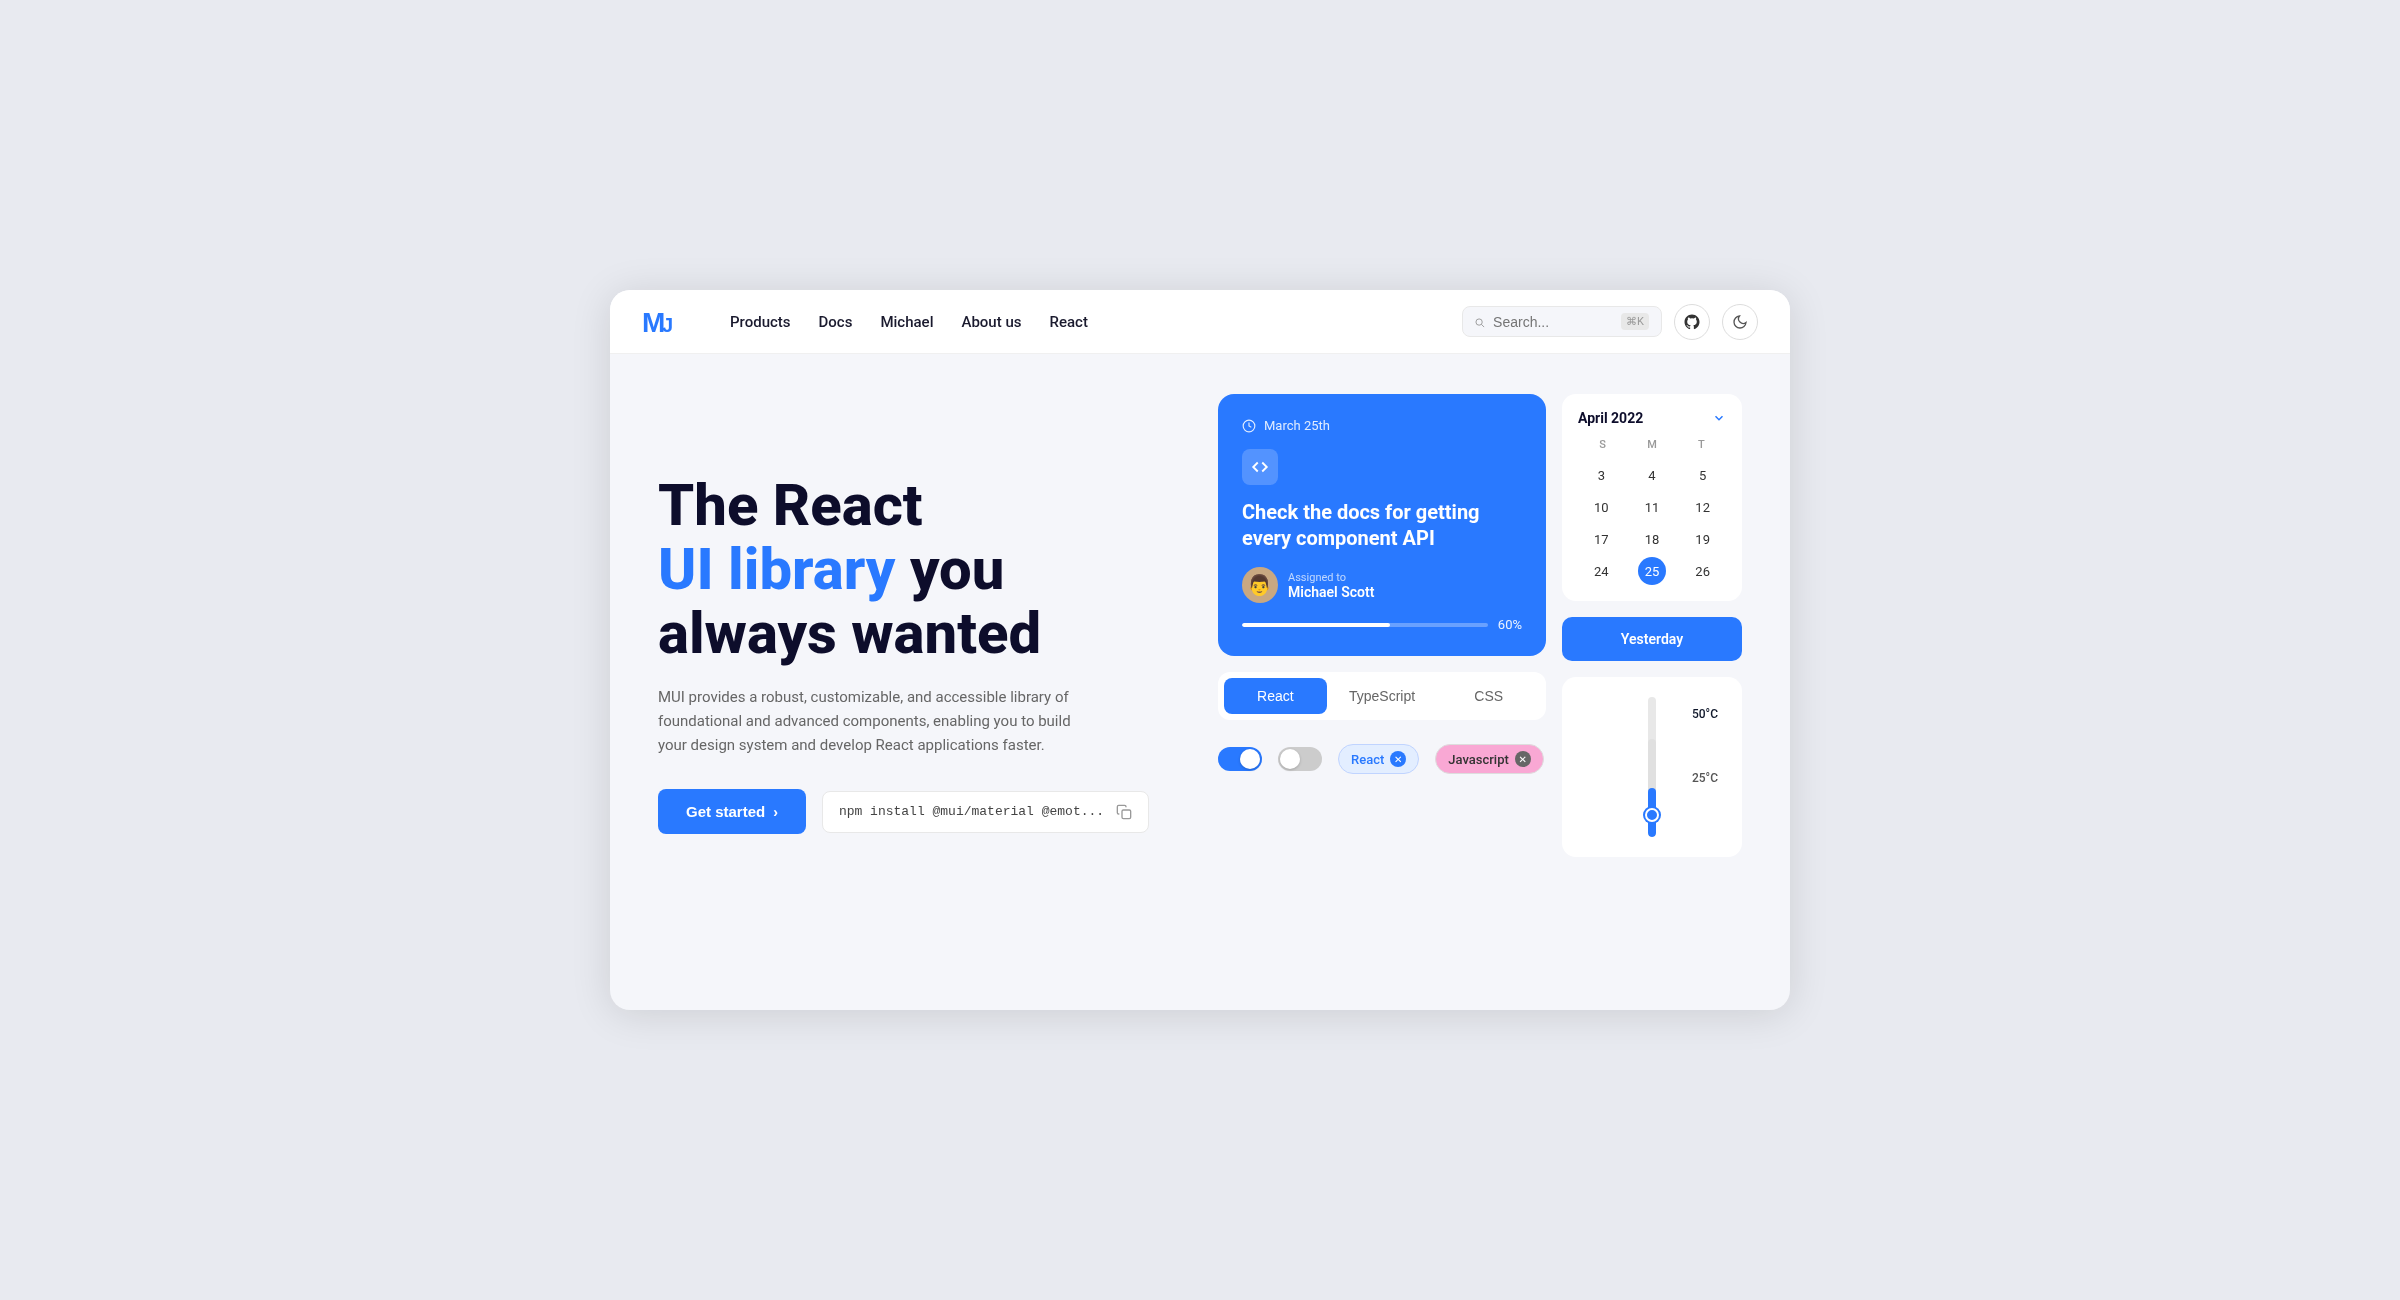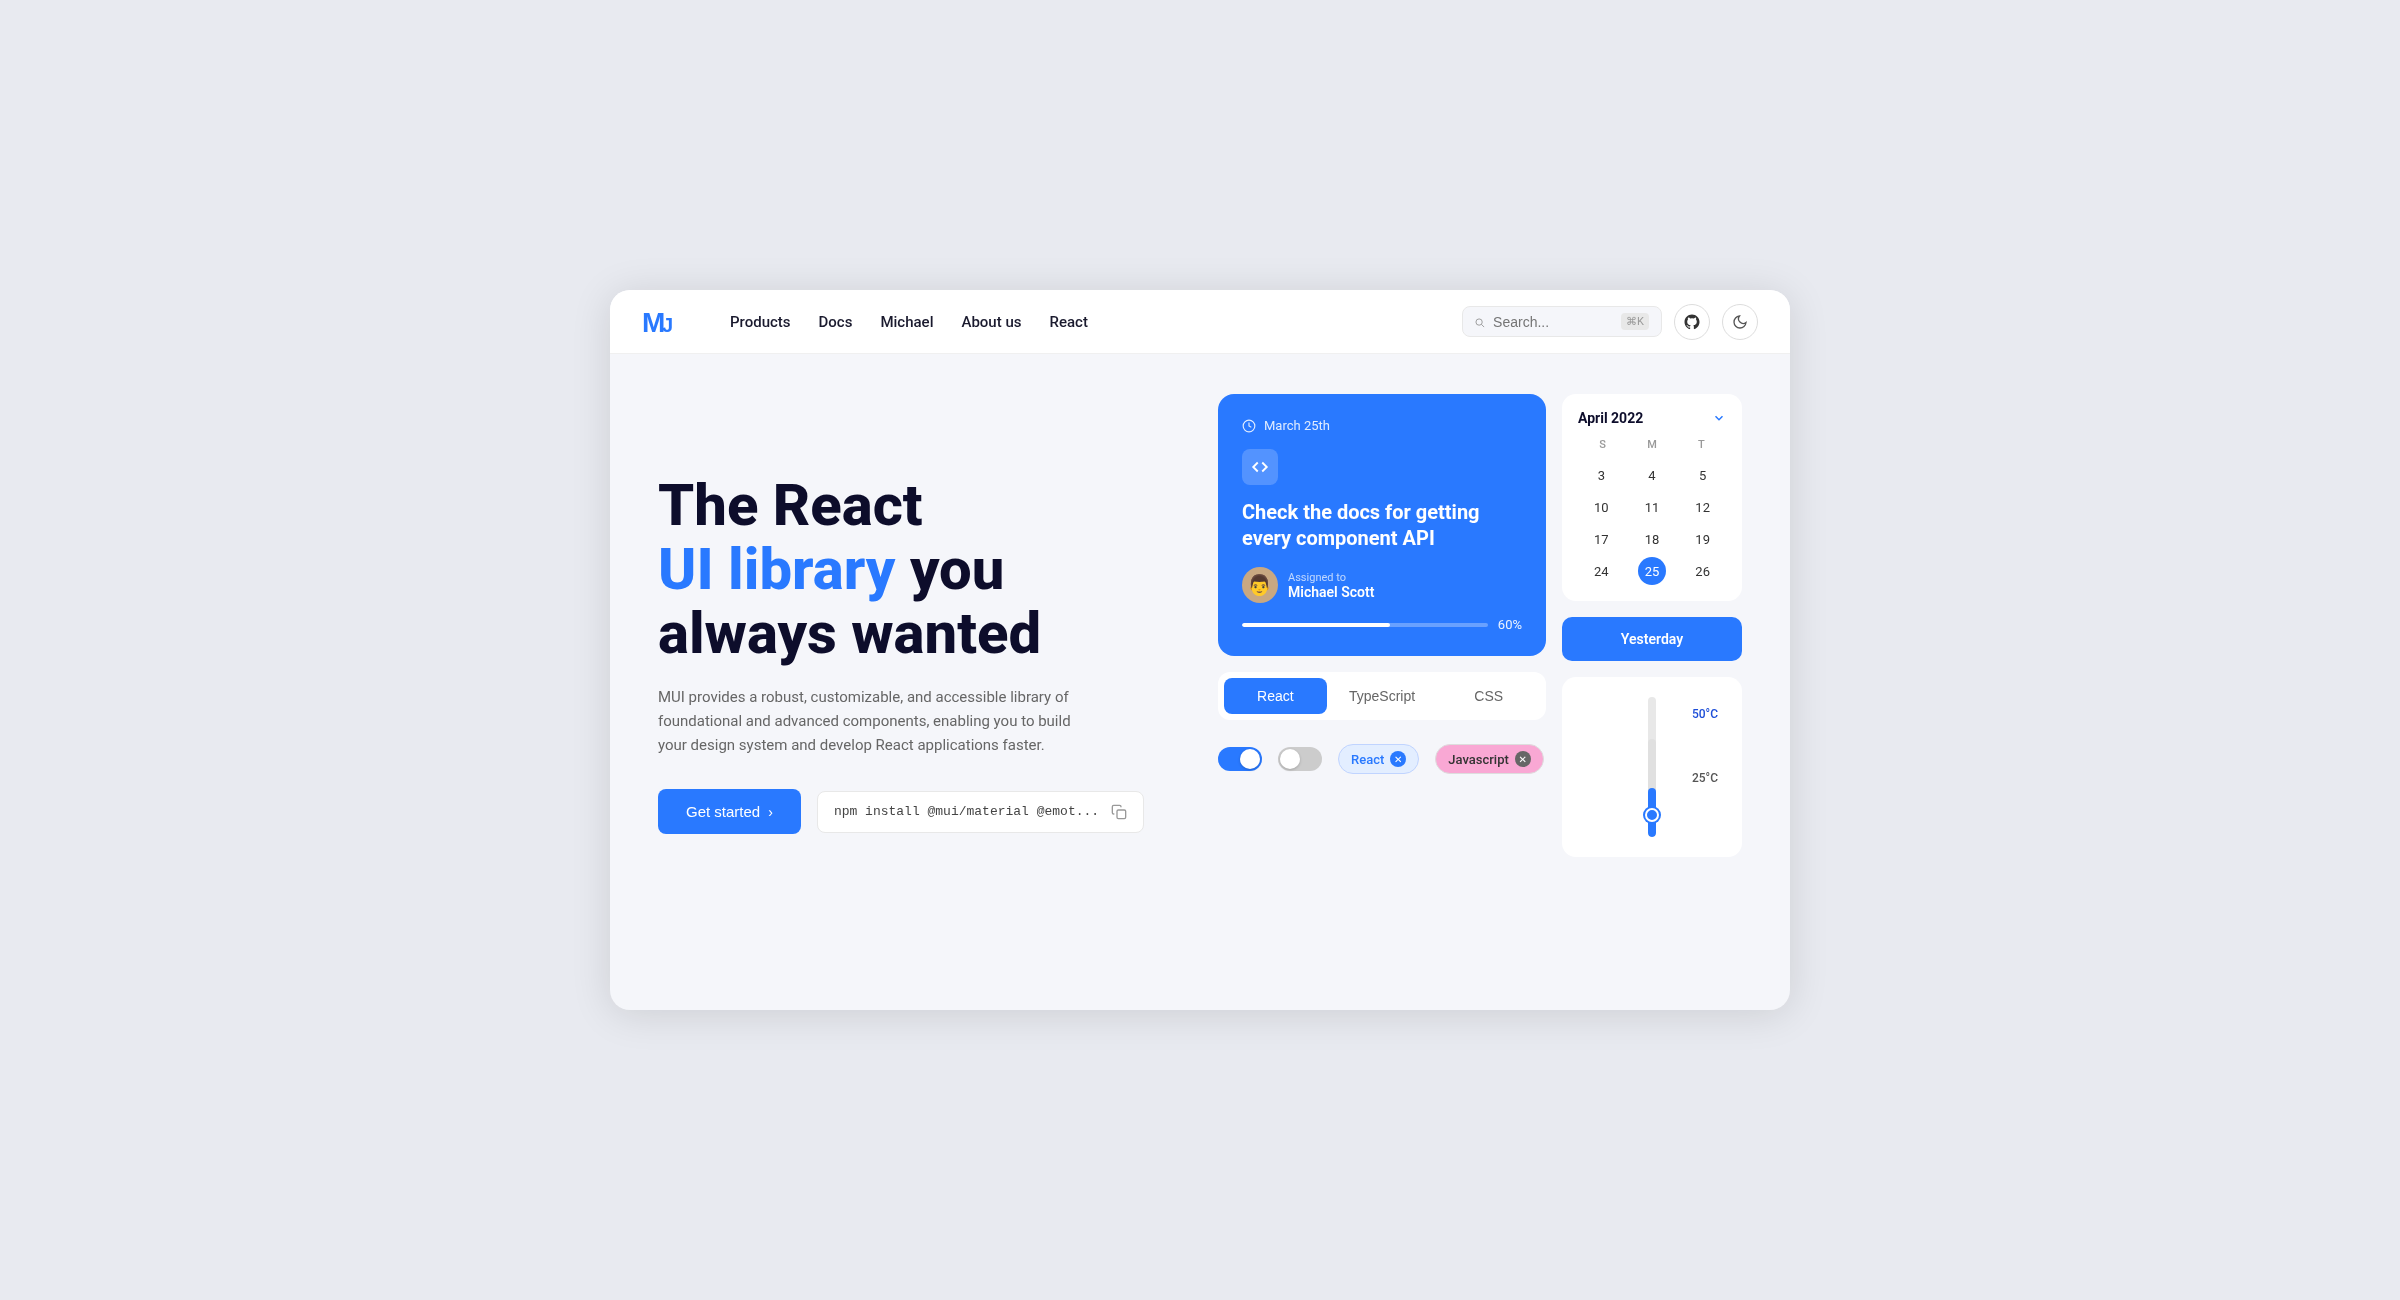--- a/index.html
+++ b/index.html
@@ -121,21 +121,21 @@
       display: flex;
       gap: 16px;
       align-items: center;
     }
     .btn-primary {
       background: #2979ff;
       color: #fff;
       padding: 14px 28px;
       border-radius: 8px;
       font-size: 15px;
-      font-weight: 400;
+      font-weight: 700;
       border: none;
       cursor: pointer;
       display: flex;
       align-items: center;
       gap: 8px;
     }
     .btn-primary .arrow { font-size: 14px; }
     .code-snippet {
       display: flex;
       align-items: center;
@@ -634,21 +634,21 @@
         </div>
 
         <div class="yesterday-btn">Yesterday</div>
 
         <div class="thermo-card">
           <div class="thermo-bar-wrap">
             <div class="thermo-fill-50"></div>
             <div class="thermo-fill-25"></div>
           </div>
           <div style="position:absolute; right:24px; top:30px; display:flex; flex-direction:column; gap:50px;">
-            <span style="font-size:12px; color:#1d4ed8; font-weight:500;">50°C</span>
+            <span style="font-size:12px; color:#0f172a; font-weight:500;">50°C</span>
             <span style="font-size:12px; color:#555; font-weight:500;">25°C</span>
           </div>
           <div style="position:absolute; left:50%; transform:translateX(-50%); bottom:35px;">
             <div class="thermo-dot"></div>
           </div>
         </div>
       </div>
     </div>
   </div>
 </div>

